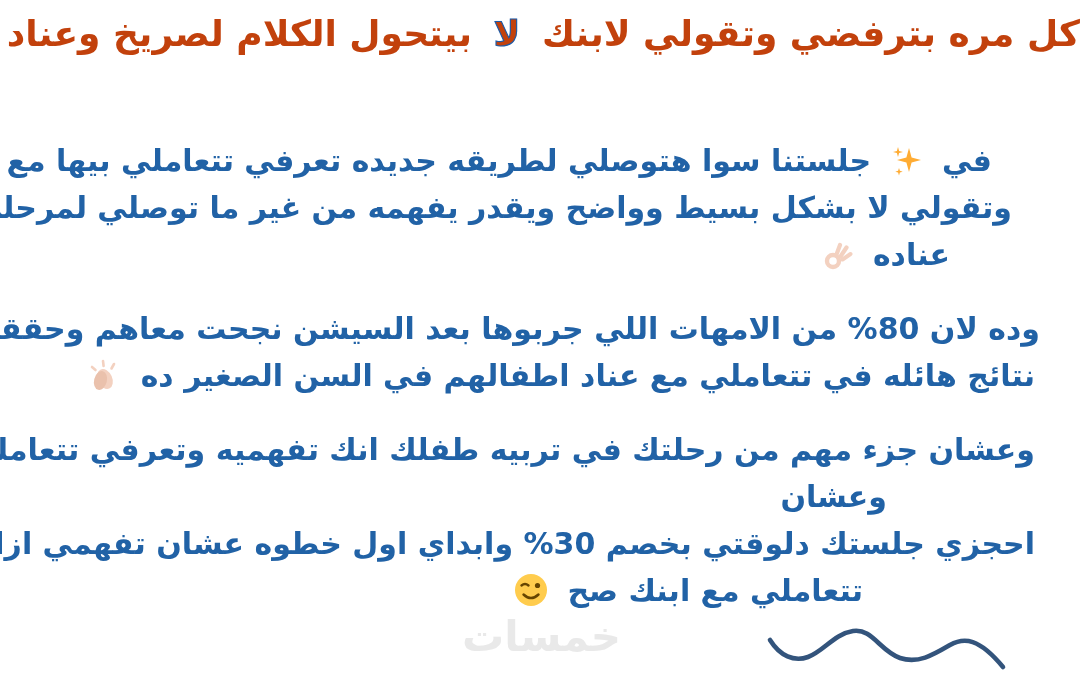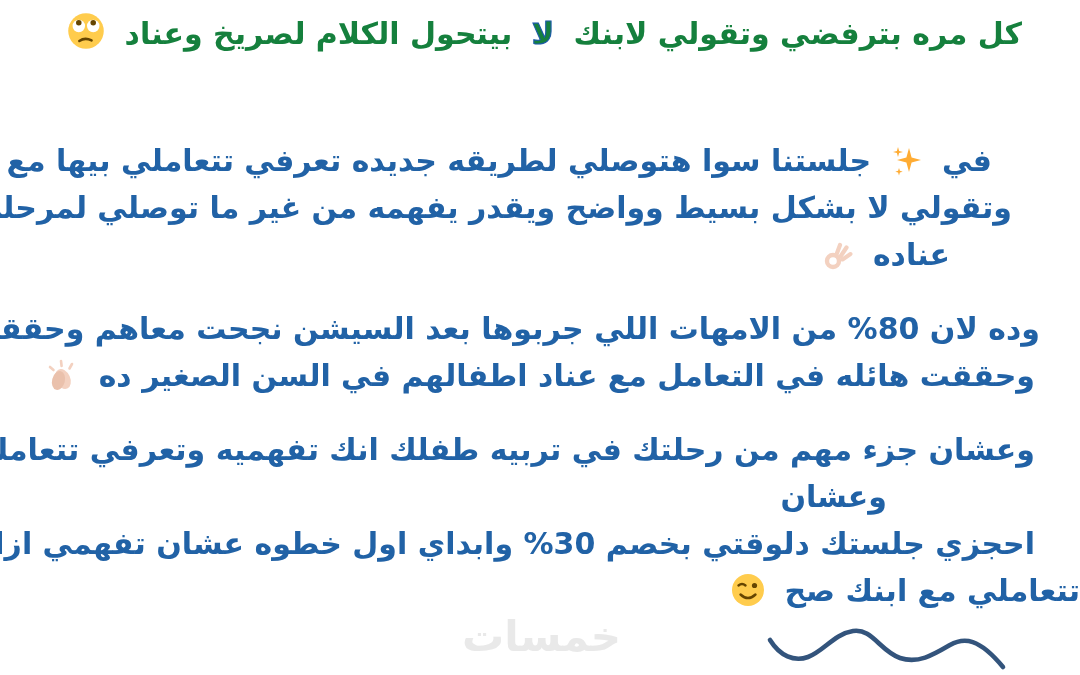--- a/index.html
+++ b/index.html
@@ -12,23 +12,23 @@
   .canvas {
     position: relative;
     width: 1080px; height: 675px;
     direction: rtl;
     background: #ffffff;
   }
   .title {
     position: absolute;
     top: 8px; right: 0; left: 0;
     text-align: center;
-    font-size: 30px;
+    font-size: 36px;
     font-weight: 700;
-    color: #15803d;
+    color: #c2410c;
     white-space: nowrap;
     line-height: 52px;
   }
   .title .emph {
     margin: 0 9px;
     font-weight: 700;
     -webkit-text-stroke: 1.1px #1d5ba8;
     text-shadow: 0 0 0.8px #1d5ba8;
   }
   .para {
@@ -46,21 +46,21 @@
     white-space: nowrap;
     text-align: right;
   }
   
   .mr88  { margin-right: 88px; }
   .mr68  { margin-right: 68px; }
   .mr130 { margin-right: 130px; padding-left: 48px; }
   .mr40  { margin-right: 40px; }
   .mr45  { margin-right: 45px; }
   .mr193 { margin-right: 193px; }
-  .mr217 { }
+  .mr217 { margin-right: 217px; }
   .emoji {
     display: inline-block;
     vertical-align: -7px;
     margin: 0 8px;
   }
   .emoji svg { display: block; }
   .watermark {
     position: absolute;
     top: 612px; left: 462px;
     font-size: 42px;
@@ -118,21 +118,21 @@
           <path d="M26.5 9.5 L20.5 18.5" stroke="#F3D1C0" stroke-width="4.2" stroke-linecap="round"></path>
           <path d="M30.5 16 L22.5 21.5" stroke="#F3D1C0" stroke-width="4" stroke-linecap="round"></path>
         </svg>
       </span>
     </div>
   </div>
 
   <div class="para p3">
     <div class="line mr40">وده لان 80% من الامهات اللي جربوها بعد السيشن نجحت معاهم وحققت</div>
     <div class="line mr45">
-      <span>وحققت هائله في التعامل مع عناد اطفالهم في السن الصغير ده</span>
+      <span>نتائج هائله في تتعاملي مع عناد اطفالهم في السن الصغير ده</span>
       <span class="emoji">
         <svg width="36" height="36" viewBox="0 0 36 36">
           <g>
             <ellipse cx="19" cy="22" rx="7.2" ry="10.5" transform="rotate(-24 19 22)" fill="#F3D1C0"></ellipse>
             <ellipse cx="14.5" cy="23.5" rx="6.4" ry="9.6" transform="rotate(14 14.5 23.5)" fill="#EAC1AC"></ellipse>
             <path d="M6 10 L9.5 13" stroke="#F3D1C0" stroke-width="2.6" stroke-linecap="round"></path>
             <path d="M17 4 L17.6 9" stroke="#F3D1C0" stroke-width="2.6" stroke-linecap="round"></path>
             <path d="M28 7 L25.5 11.5" stroke="#F3D1C0" stroke-width="2.6" stroke-linecap="round"></path>
           </g>
         </svg>

